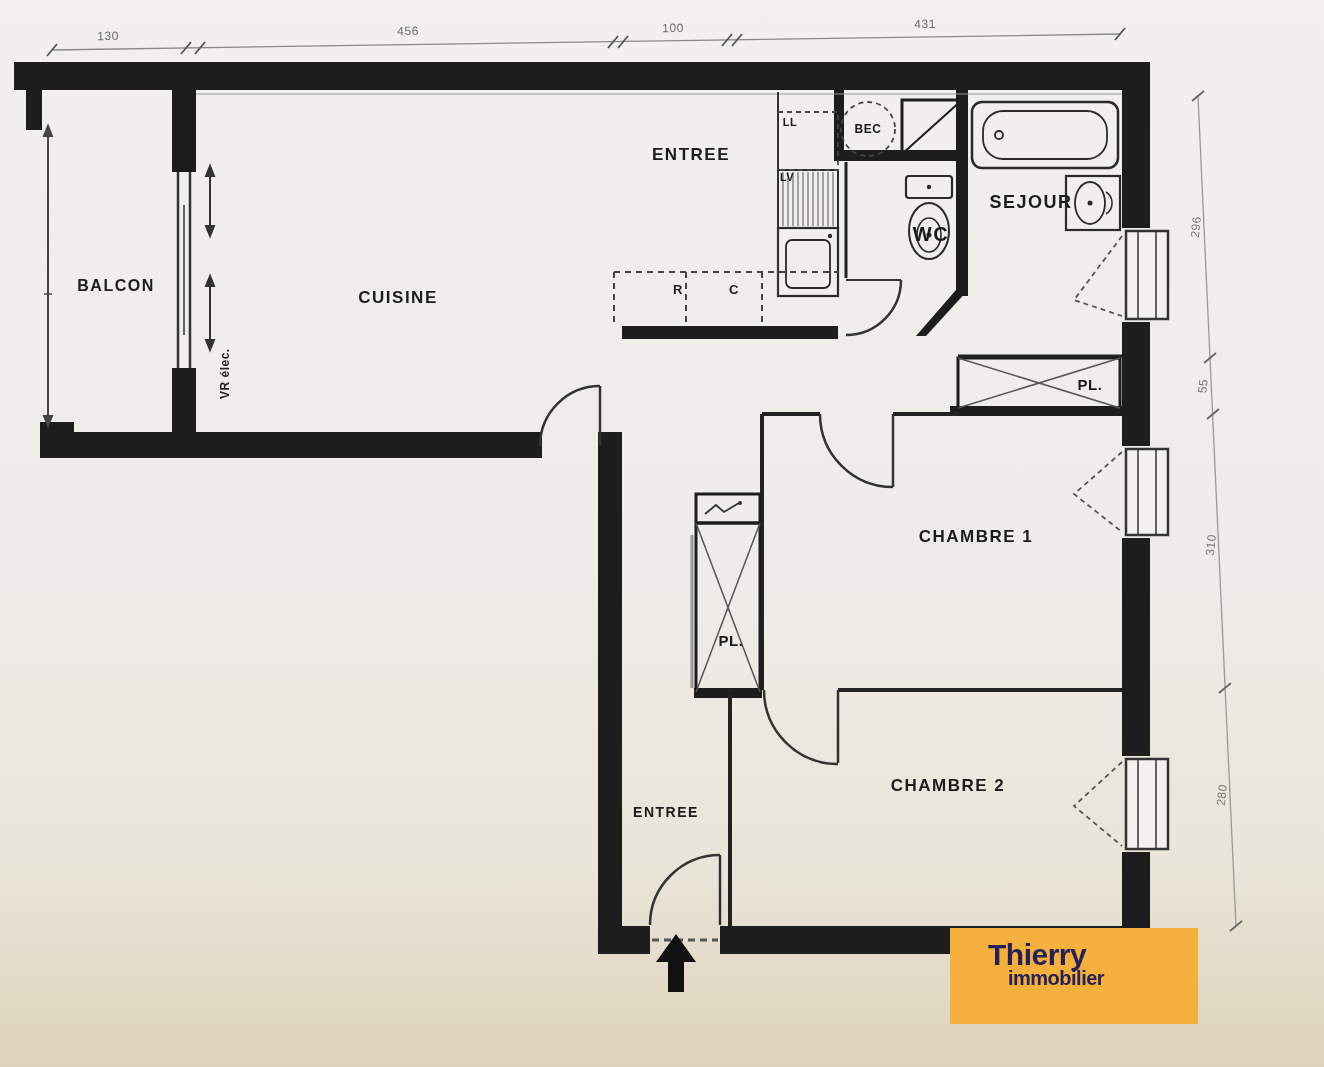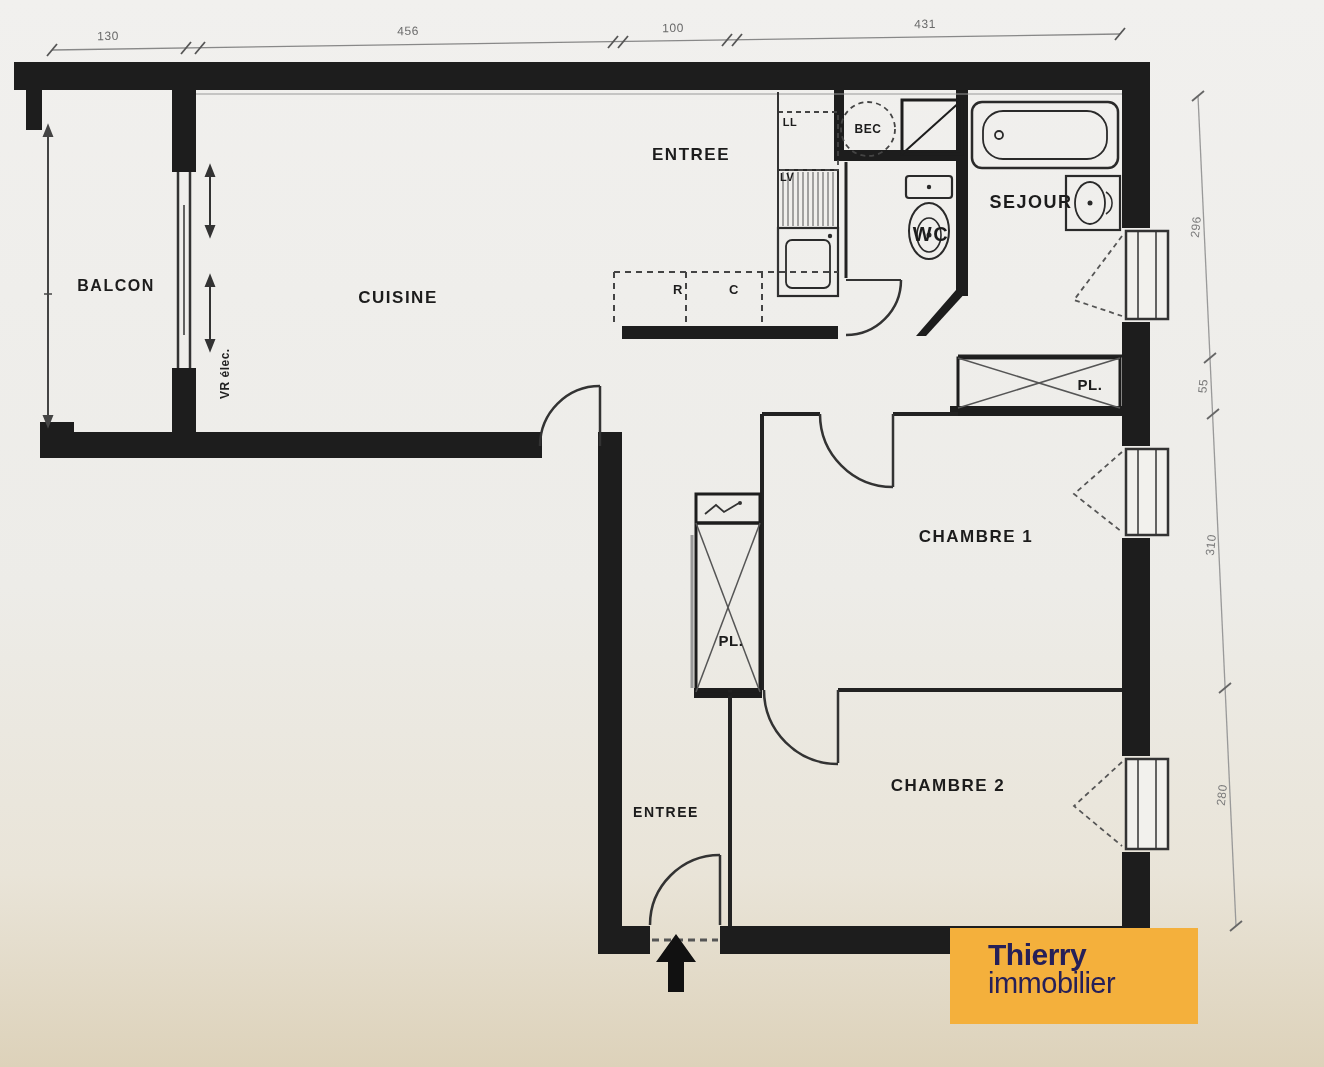--- a/index.html
+++ b/index.html
@@ -25,21 +25,21 @@
   .vr{
     position:absolute;left:218px;top:399px;transform:rotate(-90deg);transform-origin:0 0;
     font-size:12px;font-weight:600;color:#222;letter-spacing:.5px;white-space:nowrap;
   }
   .logo{
     position:absolute;left:950px;top:928px;width:248px;height:96px;
     background:var(--logo_bg,#F4B03C);color:var(--logo_text,#262058);
     box-sizing:border-box;padding:12px 0 0 38px;
   }
   .logo-l1{font-size:30px;font-weight:700;line-height:1.0;letter-spacing:-.5px;}
-  .logo-l2{font-size:29px;font-weight:400;line-height:1.05;letter-spacing:-.5px;margin-top:-2px;}
+  .logo-l2{font-size:20px;font-weight:700;line-height:1.05;letter-spacing:-.5px;margin-top:-2px;margin-left:20px;}
 </style>
 </head>
 <body>
 
 <div class="stage">
 
   <svg width="1324" height="1067" viewBox="0 0 1324 1067">
 
     <g fill="#1d1d1d" stroke="none">
       <rect x="14" y="62" width="1136" height="28"></rect>

